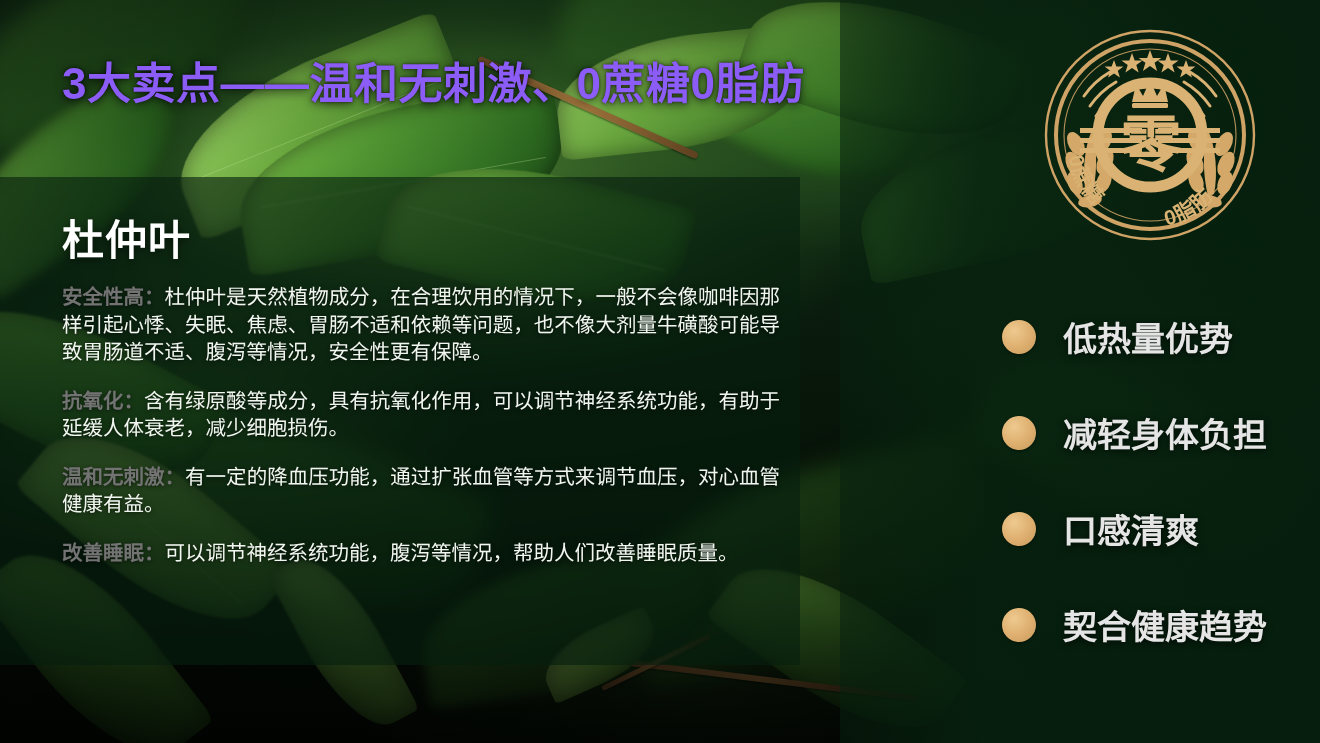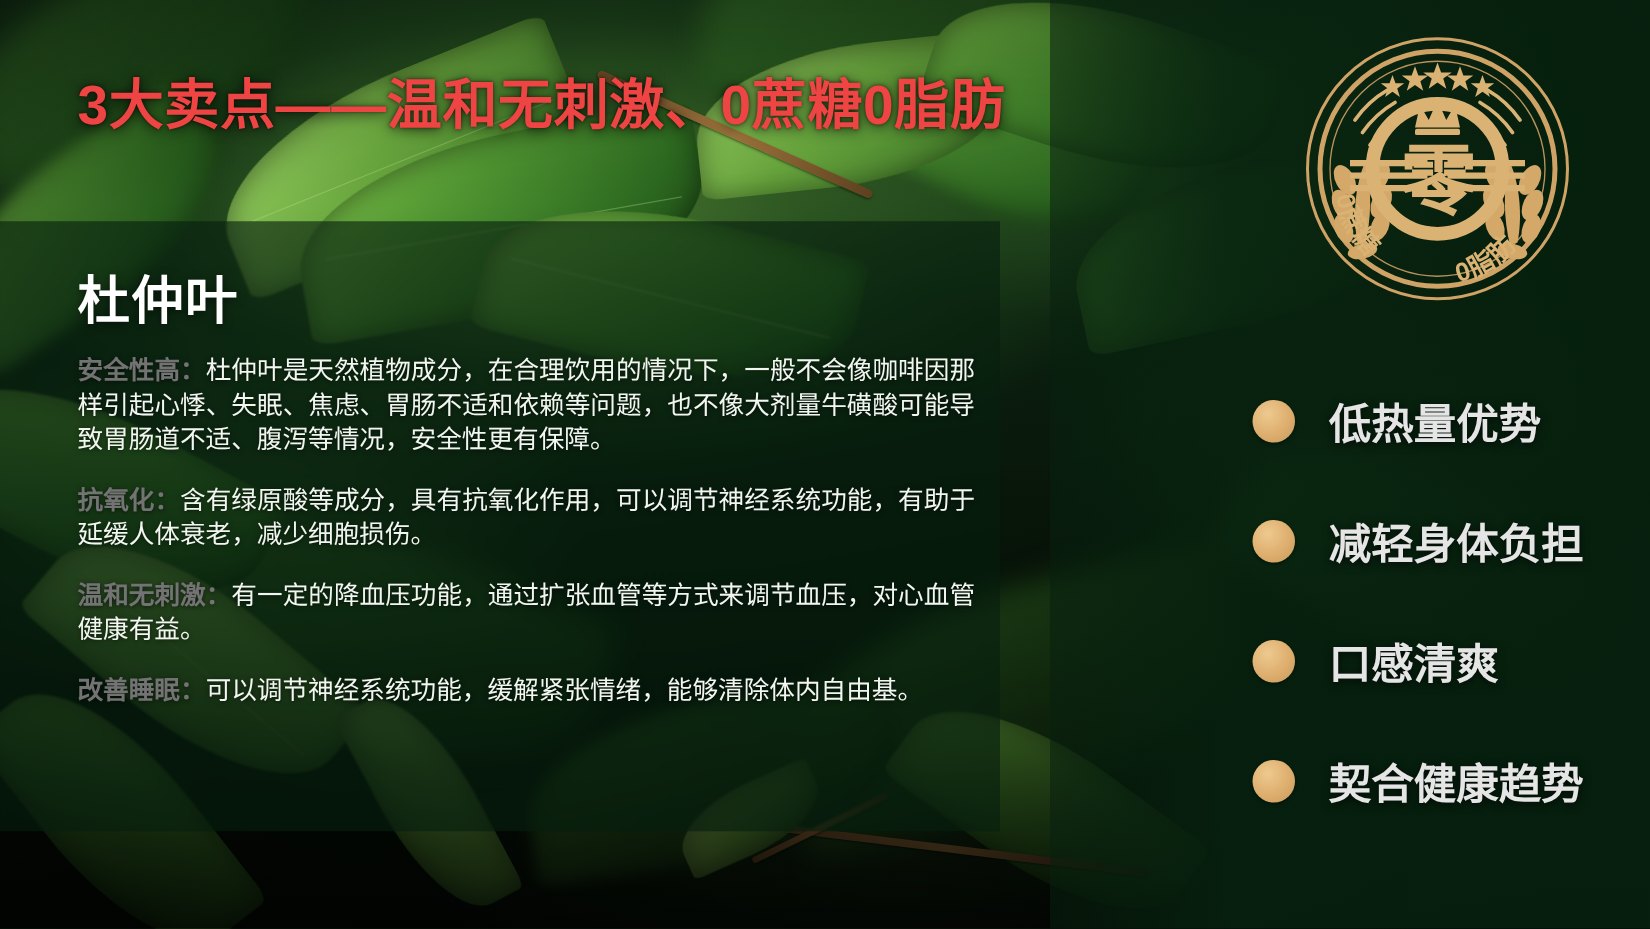--- a/index.html
+++ b/index.html
@@ -51,21 +51,21 @@
       linear-gradient(180deg, rgba(0,0,0,.12) 0%, rgba(0,0,0,0) 22%, rgba(0,0,0,.22) 70%, rgba(0,0,0,.62) 100%);
   }
   .bg-right-dim{
     position:absolute;left:840px;top:0;width:480px;height:743px;
     background:linear-gradient(90deg, rgba(7,32,14,.55) 0%, rgba(7,34,15,.88) 30%, rgba(6,32,14,.94) 100%);
   }
 
   
   .headline{
     position:absolute;left:62px;top:48px;
-    font-size:44px;font-weight:bold;color:#ef4444;letter-spacing:.5px;
+    font-size:44px;font-weight:bold;color:#8b5cf6;letter-spacing:.5px;
     white-space:nowrap;
     text-shadow:0 2px 10px rgba(0,0,0,.72), 0 0 3px rgba(0,0,0,.6);
   }
 
   
   .panel{
     position:absolute;left:0;top:177px;width:800px;height:488px;
     background:rgba(6,30,14,.62);
     backdrop-filter:blur(1px);
   }
@@ -167,21 +167,21 @@
     <p class="para">
       <b>安全性高：</b><span>杜仲叶是天然植物成分，在合理饮用的情况下，一般不会像咖啡因那样引起心悸、失眠、焦虑、胃肠不适和依赖等问题，也不像大剂量牛磺酸可能导致胃肠道不适、腹泻等情况，安全性更有保障。</span>
     </p>
     <p class="para">
       <b>抗氧化：</b><span>含有绿原酸等成分，具有抗氧化作用，可以调节神经系统功能，有助于延缓人体衰老，减少细胞损伤。</span>
     </p>
     <p class="para">
       <b>温和无刺激：</b><span>有一定的降血压功能，通过扩张血管等方式来调节血压，对心血管健康有益。</span>
     </p>
     <p class="para">
-      <b>改善睡眠：</b><span>可以调节神经系统功能，缓解紧张情绪，能够清除体内自由基。</span>
+      <b>改善睡眠：</b><span>可以调节神经系统功能，腹泻等情况，帮助人们改善睡眠质量。</span>
     </p>
   </div>
 
   <div class="bullets">
     <div class="bullet">
       <span class="dot"></span>
       <span class="btext">低热量优势</span>
     </div>
     <div class="bullet">
       <span class="dot"></span>

